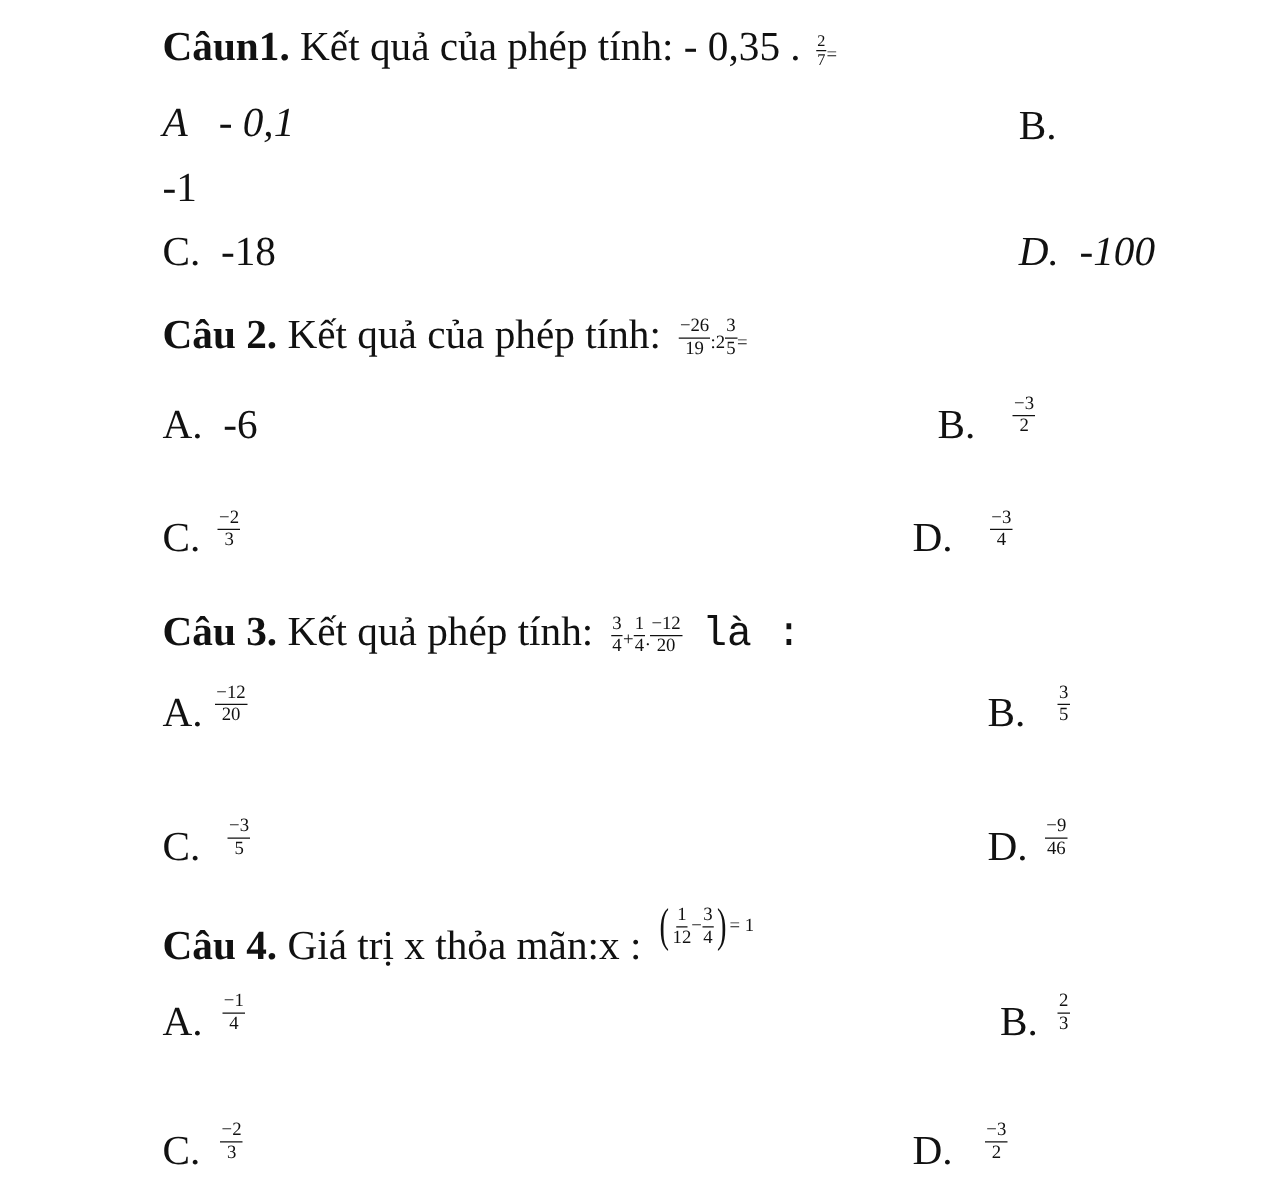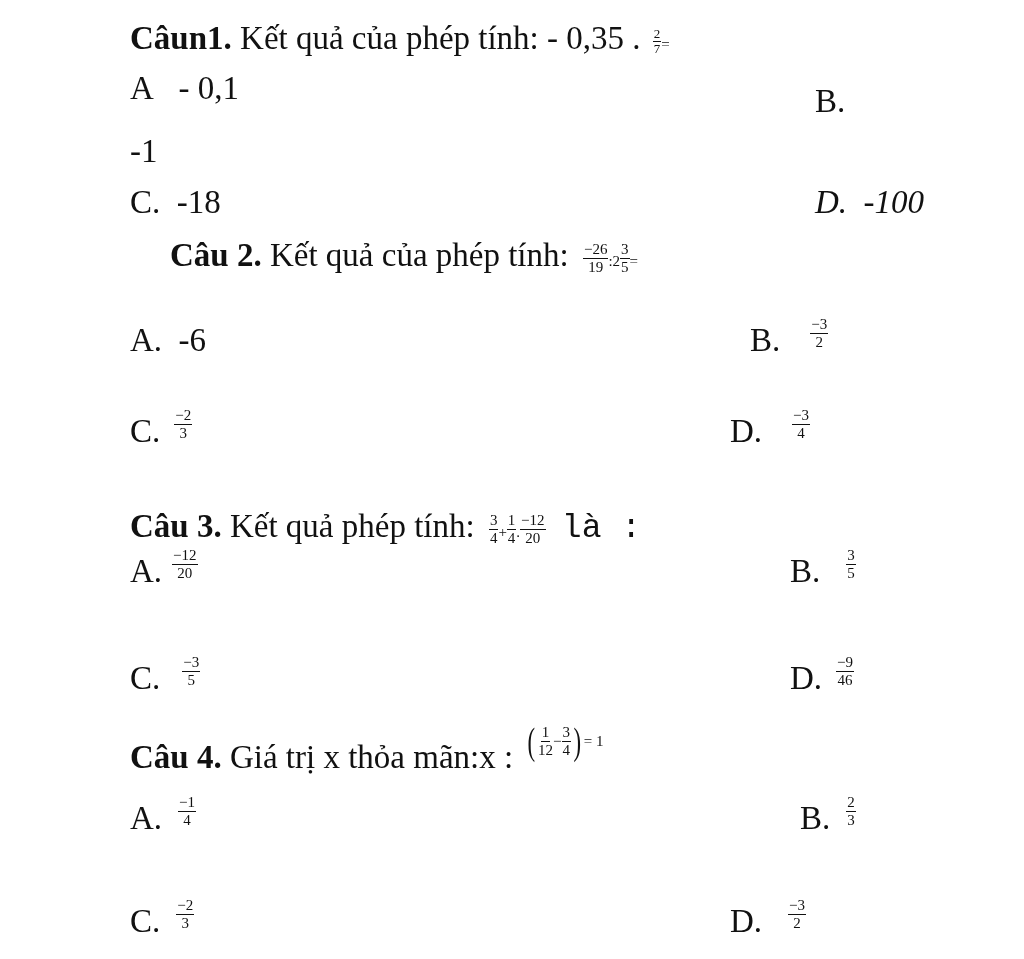--- a/index.html
+++ b/index.html
@@ -17,27 +17,27 @@
 </head>
 <body>
 
 <div class="abs q" style="left:130px;top:20px;">
   <b>Câun1.</b><span> Kết quả của phép tính: - 0,35 .</span>
   <span class="frac" style="font-size:13px;margin-left:4px;">
       <span class="n">2</span>
       <span>7</span>
     </span><span class="small">=</span>
 </div>
-<div class="abs opt" style="left:130px;top:70px;"><span>A</span>&nbsp;&nbsp;&nbsp;<span>- 0,1</span></div>
+<div class="abs opt" style="left:130px;top:81px;font-style:italic;"><span>A</span>&nbsp;&nbsp;&nbsp;<span>- 0,1</span></div>
 <div class="abs opt" style="left:815px;top:83px;"><span>B.</span></div>
 <div class="abs opt" style="left:130px;top:133px;"><span>-1</span></div>
 <div class="abs opt" style="left:130px;top:184px;"><span>C.</span>&nbsp;&nbsp;<span>-18</span></div>
 <div class="abs opt" style="left:815px;top:184px;font-style:italic;"><span>D.</span>&nbsp;&nbsp;<span>-100</span></div>
 
-<div class="abs q" style="left:130px;top:237px;margin-left:40px;">
+<div class="abs q" style="left:130px;top:250px;">
   <b>Câu 2.</b><span> Kết quả của phép tính:</span>
   <span style="margin-left:6px;text-align:center;">
     <span class="frac">
         <span class="n">−26</span>
         <span>19</span>
       </span><span class="small">:</span><span class="small">2</span><span class="frac">
         <span class="n">3</span>
         <span>5</span>
       </span><span class="small">=</span>
   </span>
@@ -49,21 +49,21 @@
     </span></div>
 <div class="abs opt" style="left:130px;top:413px;"><span>C.</span><span class="frac" style="margin-left:14px;position:relative;top:-10px;">
       <span class="n">−2</span>
       <span>3</span>
     </span></div>
 <div class="abs opt" style="left:730px;top:413px;"><span>D.</span><span class="frac" style="margin-left:30px;position:relative;top:-10px;">
       <span class="n">−3</span>
       <span>4</span>
     </span></div>
 
-<div class="abs q" style="left:130px;top:488px;margin-top:20px;">
+<div class="abs q" style="left:130px;top:488px;">
   <b>Câu 3.</b><span> Kết quả phép tính:</span>
   <span style="margin-left:6px;">
     <span class="frac">
         <span class="n">3</span>
         <span>4</span>
       </span><span class="small">+</span><span class="frac">
         <span class="n">1</span>
         <span>4</span>
       </span><span class="small">.</span><span class="frac">
         <span class="n">−12</span>

